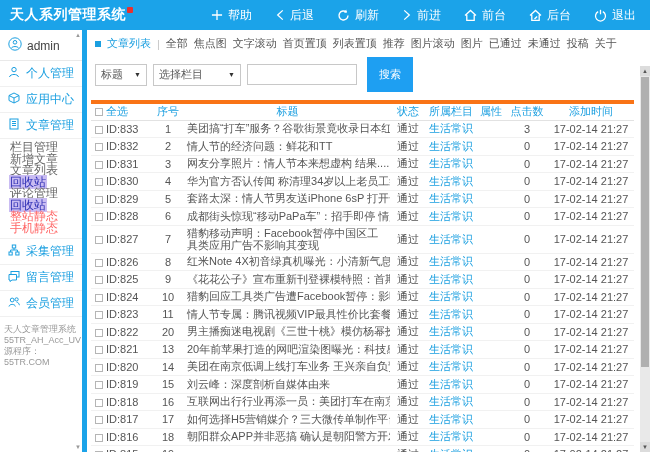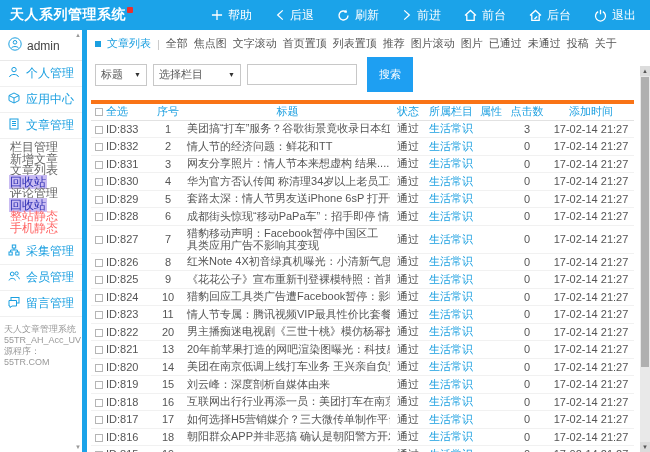--- a/index.html
+++ b/index.html
@@ -206,33 +206,33 @@
       <span><svg width="12" height="12" viewBox="0 0 12 12">
             <rect x="4.3" y="1" width="3.4" height="3" stroke="#1b9fe0" fill="none"></rect>
             <rect x="1" y="8" width="3.2" height="3" stroke="#1b9fe0" fill="none"></rect>
             <rect x="7.8" y="8" width="3.2" height="3" stroke="#1b9fe0" fill="none"></rect>
             <path d="M6 4v2M2.6 8V6h6.8v2" stroke="#1b9fe0" fill="none"></path>
           </svg></span>
       <span>采集管理</span>
     </div>
     <div class="nav-item">
       <span><svg width="12" height="12" viewBox="0 0 12 12">
+            <rect x="3" y="1.5" width="8" height="5.5" stroke="#1b9fe0" fill="none"></rect>
+            <path d="M1 4.5h7.5V10H4l-2 1.5V10H1z" stroke="#1b9fe0" fill="#fff"></path>
+          </svg></span>
+      <span>留言管理</span>
+    </div>
+    <div class="nav-item">
+      <span><svg width="12" height="12" viewBox="0 0 12 12">
             <circle cx="4.2" cy="4" r="1.9" stroke="#1b9fe0" fill="none"></circle>
             <path d="M1 10.5c0.4-2.8 6-2.8 6.4 0" stroke="#1b9fe0" fill="none"></path>
             <circle cx="8.6" cy="3.4" r="1.6" stroke="#1b9fe0" fill="none"></circle>
             <path d="M8.6 6.2c1.6 0.2 2.6 1.5 2.8 3" stroke="#1b9fe0" fill="none"></path>
           </svg></span>
       <span>会员管理</span>
-    </div>
-    <div class="nav-item">
-      <span><svg width="12" height="12" viewBox="0 0 12 12">
-            <rect x="3" y="1.5" width="8" height="5.5" stroke="#1b9fe0" fill="none"></rect>
-            <path d="M1 4.5h7.5V10H4l-2 1.5V10H1z" stroke="#1b9fe0" fill="#fff"></path>
-          </svg></span>
-      <span>留言管理</span>
     </div>
 
     <div class="sidebar-footer">
 
         <div>天人文章管理系统</div>
 
         <div>55TR_AH_Acc_UV</div>
 
         <div>源程序：55TR.COM</div>
       </div>

